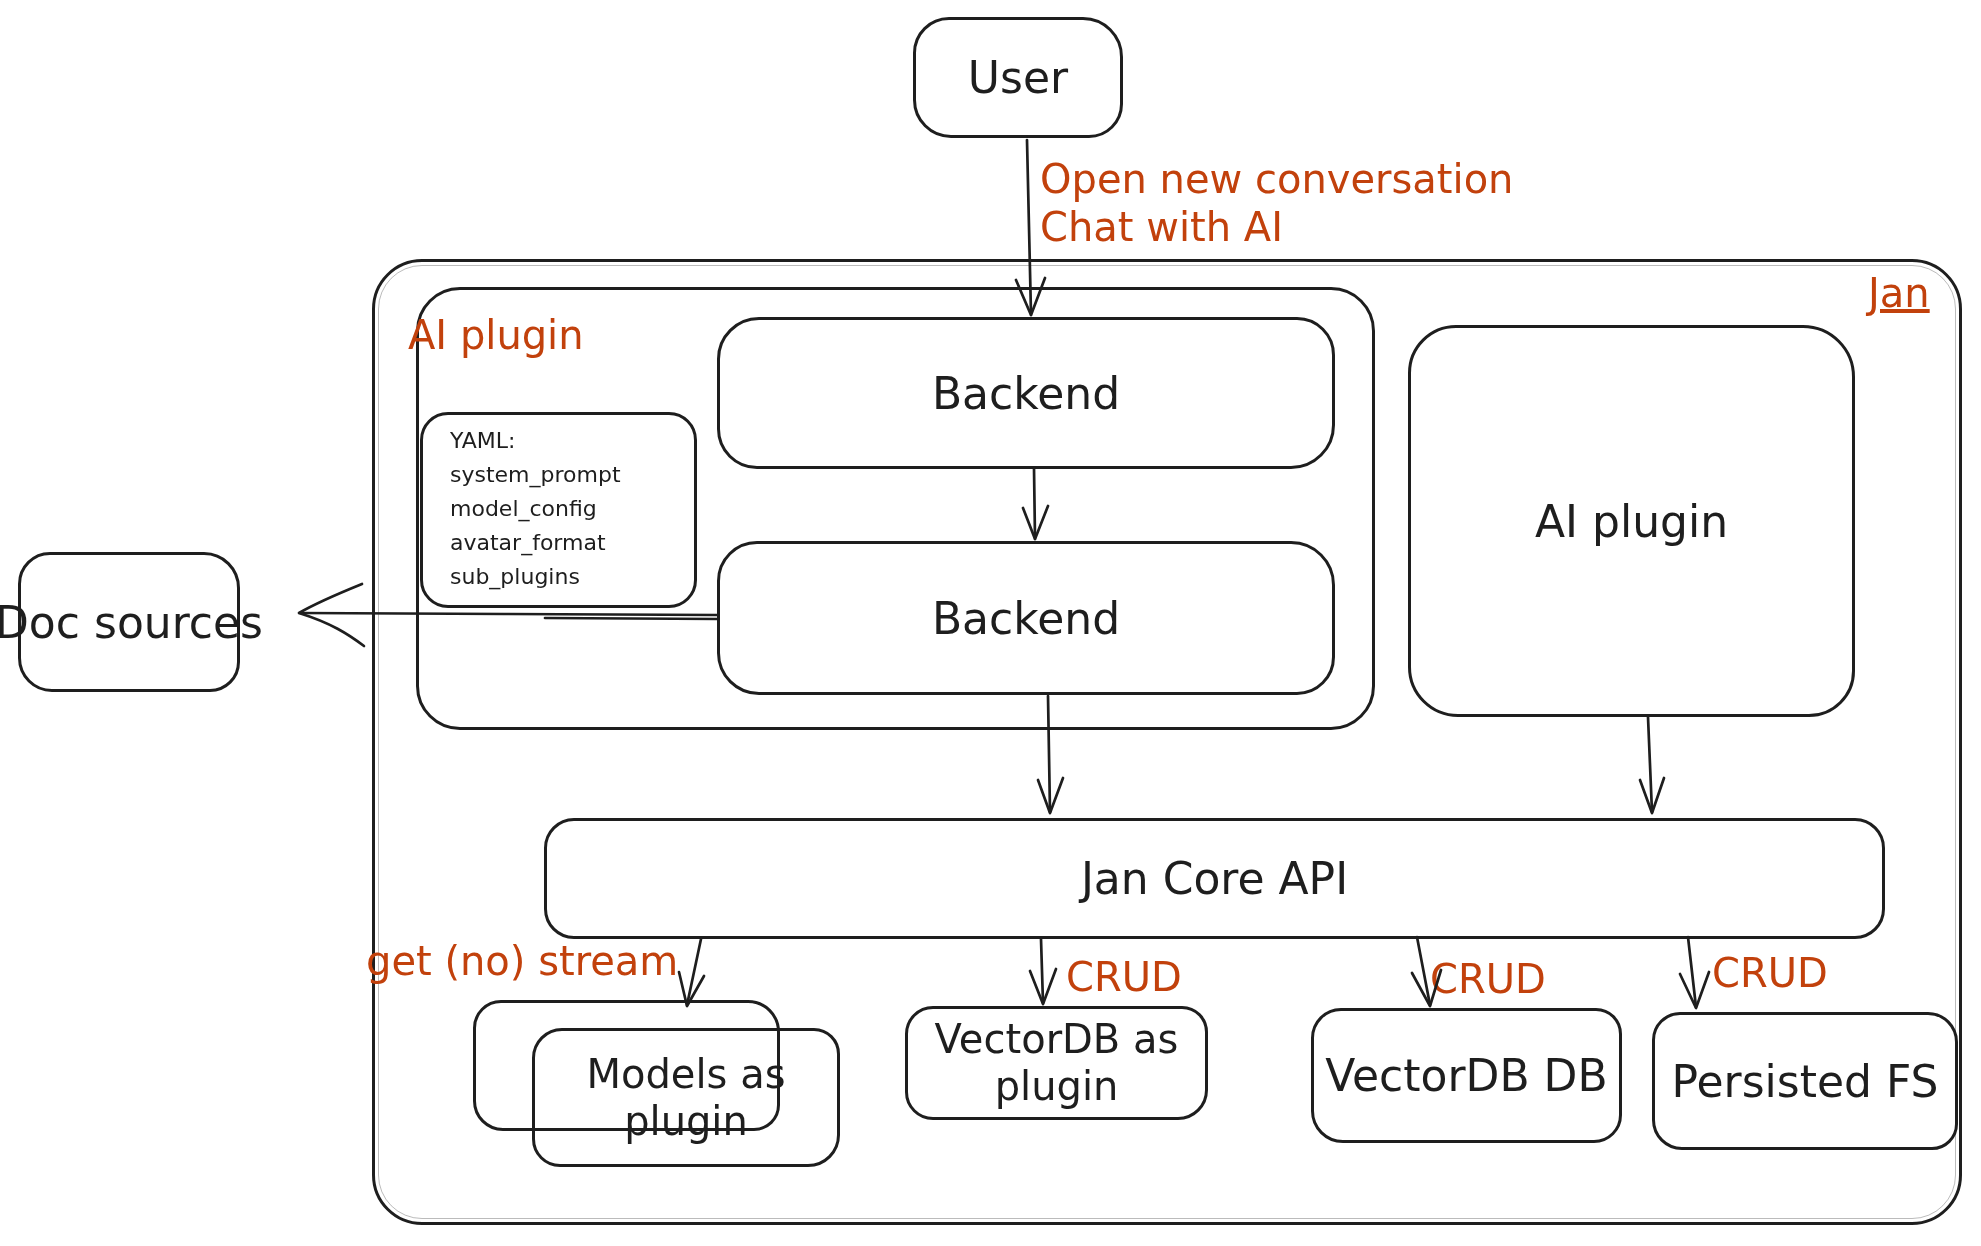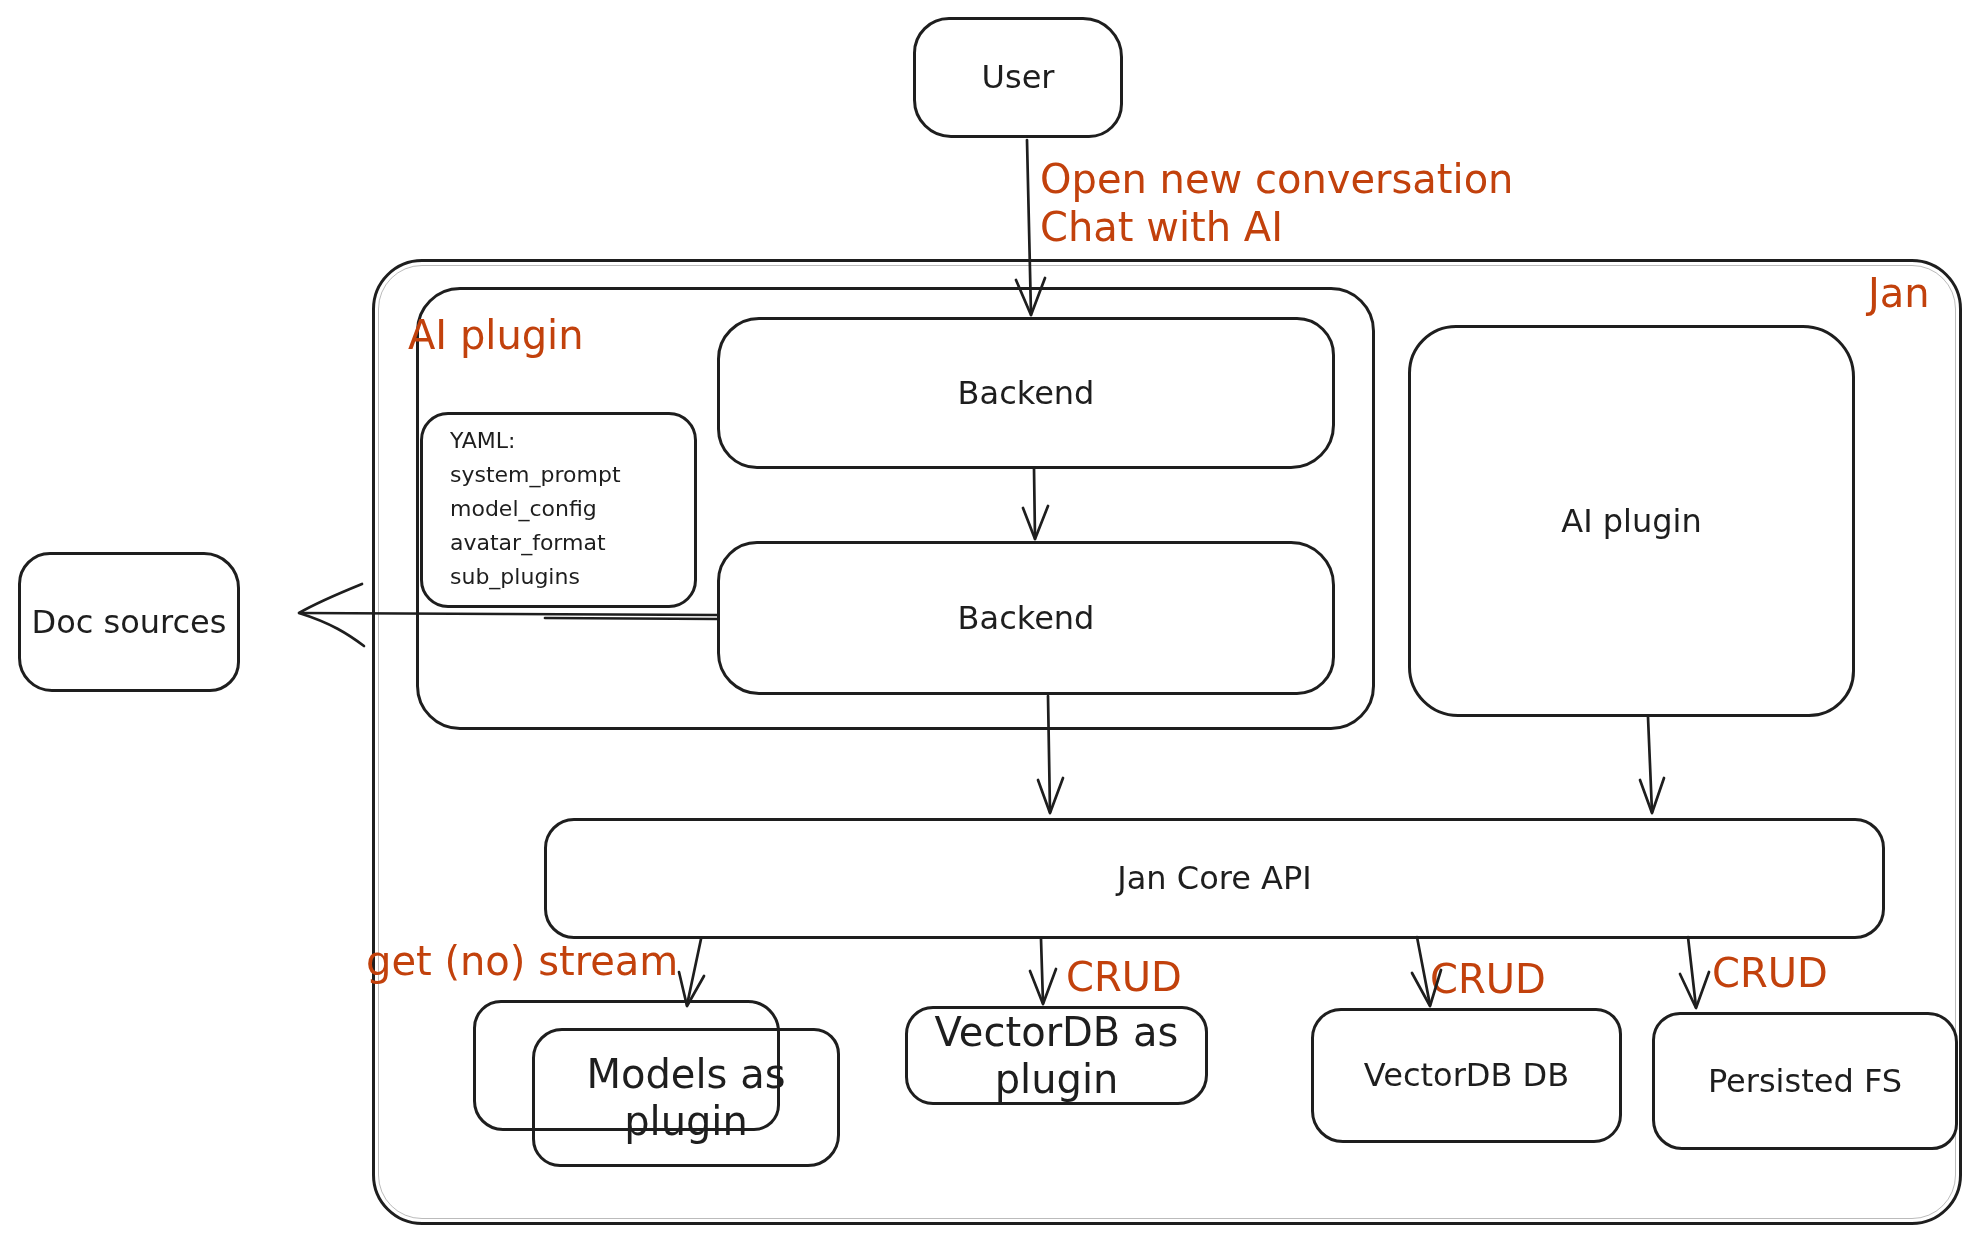--- a/index.html
+++ b/index.html
@@ -19,21 +19,21 @@
     align-items:center;
     justify-content:center;
     text-align:center;
     box-sizing:border-box;
   }
   .sketch2{
     outline:1px solid rgba(30,30,30,0.30);
     outline-offset:-7px;
   }
   .lbl{
-    font-size:32px;
+    font-size:44px;
     line-height:47px;
     color:#1e1e1e;
     white-space:nowrap;
   }
   .lbl2{
     font-size:40px;
     line-height:47px;
     color:#1e1e1e;
   }
   .freelabel{
@@ -69,21 +69,21 @@
     stroke-linecap:round;
     stroke-linejoin:round;
   }
 </style>
 </head>
 <body>
 
 <div class="canvas">
 
   <div class="box sketch2" style="left:372px;top:259px;width:1590px;height:966px;border-radius:50px;"></div>
-  <div class="freelabel" style="left:1868px;top:270px;">Jan</div>
+  <div class="freelabel" style="left:1868px;top:270px;text-decoration:underline;">Jan</div>
 
   <div class="box" style="left:416px;top:287px;width:959px;height:443px;border-radius:44px;"></div>
   <div class="freelabel" style="left:408px;top:312px;">AI plugin</div>
 
   <div class="box" style="left:913px;top:17px;width:210px;height:121px;border-radius:36px 40px 34px 38px;">
     <span class="lbl">User</span>
   </div>
 
   <div class="box" style="left:717px;top:317px;width:618px;height:152px;border-radius:42px 38px 44px 40px;">
     <span class="lbl">Backend</span>
@@ -111,21 +111,21 @@
 
   <div class="box" style="left:544px;top:818px;width:1341px;height:121px;border-radius:30px;justify-content:center;">
     <span class="lbl">Jan Core API</span>
   </div>
 
   <div class="box" style="left:473px;top:1000px;width:307px;height:131px;border-radius:28px 32px 26px 30px;"></div>
   <div class="box" style="left:516px;top:1028px;width:308px;height:139px;border-radius:30px 26px 32px 28px;margin-left:16px;">
     <span class="lbl2"><span>Models as</span><br><span>plugin</span></span>
   </div>
 
-  <div class="box" style="left:905px;top:1006px;width:303px;height:99px;border-radius:28px 26px 30px 28px;">
+  <div class="box" style="left:905px;top:1006px;width:303px;height:114px;border-radius:28px 26px 30px 28px;">
     <span class="lbl2"><span>VectorDB as</span><br><span>plugin</span></span>
   </div>
 
   <div class="box" style="left:1311px;top:1008px;width:311px;height:135px;border-radius:30px 26px 28px 32px;">
     <span class="lbl">VectorDB DB</span>
   </div>
 
   <div class="box" style="left:1652px;top:1012px;width:306px;height:138px;border-radius:28px 30px 26px 30px;">
     <span class="lbl">Persisted FS</span>
   </div>

